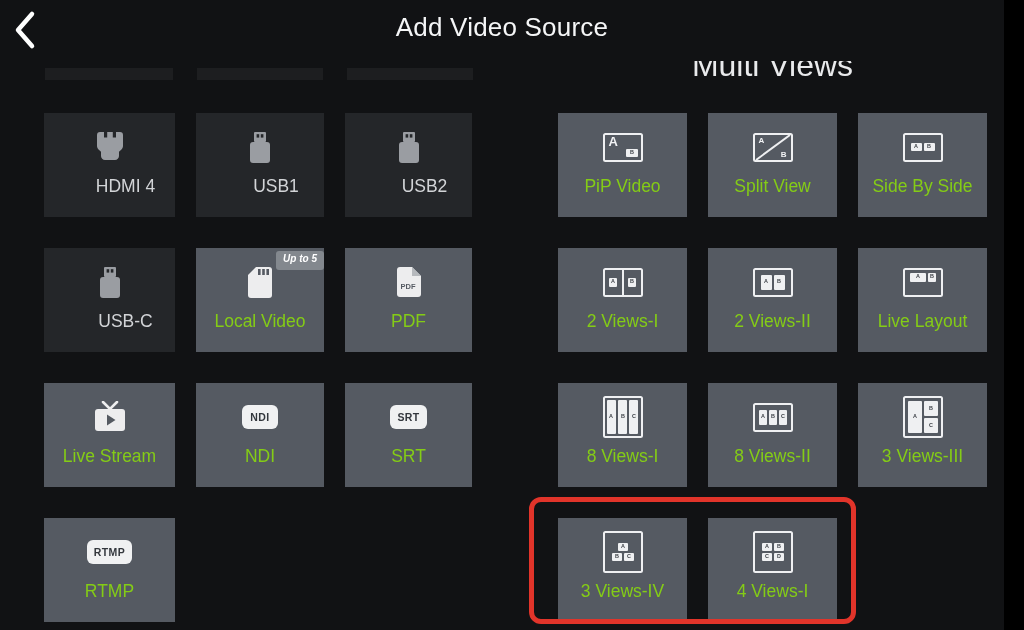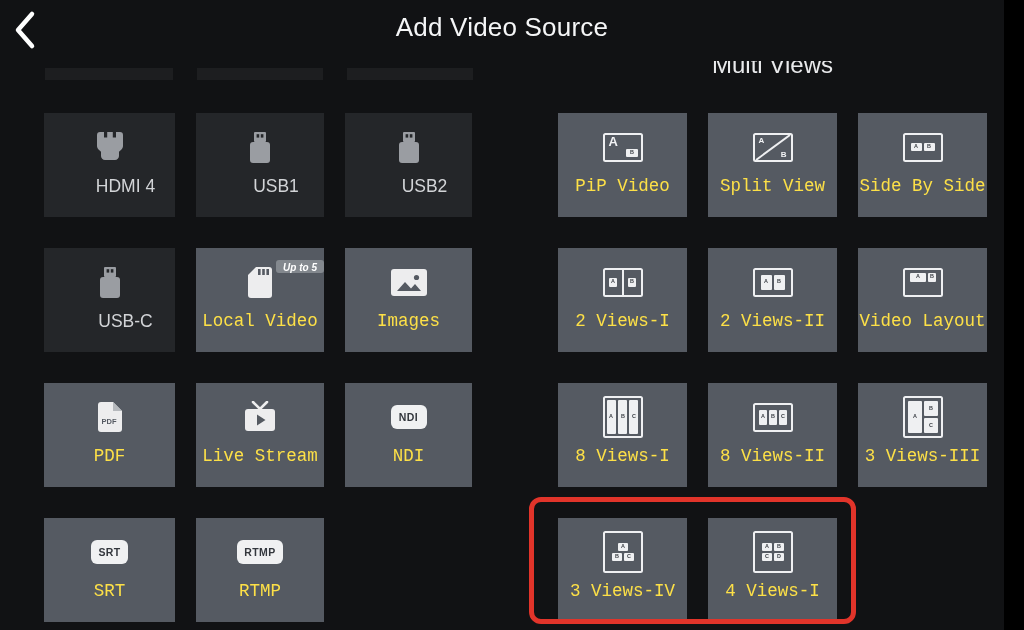--- a/index.html
+++ b/index.html
@@ -8,37 +8,37 @@
     background:var(--bg,#111214);
     font-family:"Liberation Sans",sans-serif;
     -webkit-font-smoothing:antialiased;
   }
   
   .back-btn{position:absolute;left:8px;top:8px;width:34px;height:44px;display:flex;align-items:center;justify-content:center;cursor:pointer;}
   .page-title{position:absolute;left:0;right:0;top:12px;margin:0;text-align:center;
     font-size:26px;font-weight:500;color:#f5f6f7;letter-spacing:.2px;}
   
   .mv-title-clip{position:absolute;left:558px;width:429px;top:61px;height:16px;overflow:hidden;text-align:center;}
-  .mv-title-clip .t{display:block;margin-top:-10px;font-size:24px;line-height:28px;font-weight:500;color:#e9eaec;}
+  .mv-title-clip .t{display:block;margin-top:-10px;font-size:32px;line-height:28px;font-weight:500;color:#e9eaec;}
   
   .strip{position:absolute;top:68px;height:12px;background:#1d1e20;}
   .s1{left:45px;width:128px;} .s2{left:197px;width:126px;} .s3{left:347px;width:126px;}
   
   .grid{position:absolute;top:113px;display:grid;row-gap:31px;}
   #left-grid{left:44px;grid-template-columns:131px 128px 127px;column-gap:21px;grid-auto-rows:104px;}
   #right-grid{left:558px;grid-template-columns:129px 129px 129px;column-gap:21px;grid-auto-rows:104px;}
   .tile{position:relative;display:flex;flex-direction:column;align-items:center;padding-top:13px;box-sizing:border-box;cursor:pointer;}
   .tile.light{background:var(--tile-light,#555a62);}
   .tile.dark{background:var(--tile-dark,#242629);}
   .icon-wrap{height:42px;display:flex;align-items:center;justify-content:center;}
   .tile-label{margin-top:8px;font-size:17.5px;line-height:20px;white-space:nowrap;}
-  .tile.light .tile-label{color:#fde047;font-family:Liberation Mono, monospace;}
+  .tile.light .tile-label{color:#84cc16;}
   .tile.dark .tile-label{color:#d2d4d7;margin-left:32px;}
-  .up-badge{position:absolute;top:12px;right:0;background:#83888e;color:#fff;
-    font-size:10px;font-weight:700;font-style:italic;padding:2px 7px 0;border-radius:3px;line-height:11px;}
+  .up-badge{position:absolute;top:3px;right:0;background:#83888e;color:#fff;
+    font-size:10px;font-weight:700;font-style:italic;padding:2px 7px 6px;border-radius:3px;line-height:11px;}
   
   .proto-badge{display:flex;align-items:center;justify-content:center;background:#f0f1f2;color:#33373d;
     border-radius:6px;font-weight:700;font-size:10.5px;letter-spacing:.4px;height:24px;padding:0 7px;min-width:22px;}
   
   .mv{position:relative;display:block;width:40px;height:29px;border:2px solid #eff0f2;border-radius:2.5px;box-sizing:border-box;}
   .mb{display:flex;align-items:center;justify-content:center;background:#eff0f2;border-radius:1px;flex-shrink:0;}
   .mb i{font-style:normal;font-weight:700;color:#3a3e44;font-size:8px;line-height:1;transform:scale(.68);}
   .flexc{display:flex;align-items:center;justify-content:center;gap:2px;}
   .pip-a{position:absolute;left:4px;top:-1px;font-style:normal;font-weight:600;font-size:13px;line-height:15px;color:#f1f2f4;}
   .pip-b{position:absolute;right:3px;bottom:3px;width:12px;height:8px;}
@@ -136,30 +136,20 @@
             <rect x="11" y="3" width="2.6" height="6" fill="#555a62"></rect>
             <rect x="15.2" y="3" width="2.6" height="6" fill="#555a62"></rect>
             <rect x="19.4" y="3" width="2.6" height="6" fill="#555a62"></rect>
           </svg>
         </span>
         <span class="tile-label">Local Video</span>
         <span class="up-badge">Up to 5</span>
       </div>
       <div class="tile light">
         <span class="icon-wrap">
-          <svg width="36" height="27" viewBox="0 0 36 27">
-            <rect width="36" height="27" rx="3" fill="#ededee"></rect>
-            <circle cx="25.5" cy="8.5" r="2.6" fill="#555a62"></circle>
-            <path d="M6 22 l8 -9 6 6.5 4 -4.5 6 7 z" fill="#555a62"></path>
-          </svg>
-        </span>
-        <span class="tile-label">Images</span>
-      </div>
-      <div class="tile light">
-        <span class="icon-wrap">
           <svg width="27" height="32" viewBox="0 0 27 32">
             <path d="M5 1 h12 l9 9 v18 a3 3 0 0 1 -3 3 H5 a3 3 0 0 1 -3 -3 V4 a3 3 0 0 1 3 -3 z" fill="#ededee"></path>
             <path d="M17 1 l9 9 h-9 z" fill="#b6b9bd"></path>
             <text x="13" y="23" font-size="7.5" font-weight="700" fill="#555a62" text-anchor="middle" font-family="Liberation Sans, sans-serif">PDF</text>
           </svg>
         </span>
         <span class="tile-label">PDF</span>
       </div>
       <div class="tile light">
         <span class="icon-wrap">
@@ -262,21 +252,21 @@
         <span class="icon-wrap">
           <span class="mv news">
             <span class="mb na">
               <i>A</i>
             </span>
             <span class="mb nb">
               <i>B</i>
             </span>
           </span>
         </span>
-        <span class="tile-label">Video Layout</span>
+        <span class="tile-label">Live Layout</span>
       </div>
       <div class="tile light">
         <span class="icon-wrap">
           <span class="mv stripes">
             <span class="mb ">
               <i>A</i>
             </span>
             <span class="mb ">
               <i>B</i>
             </span>

